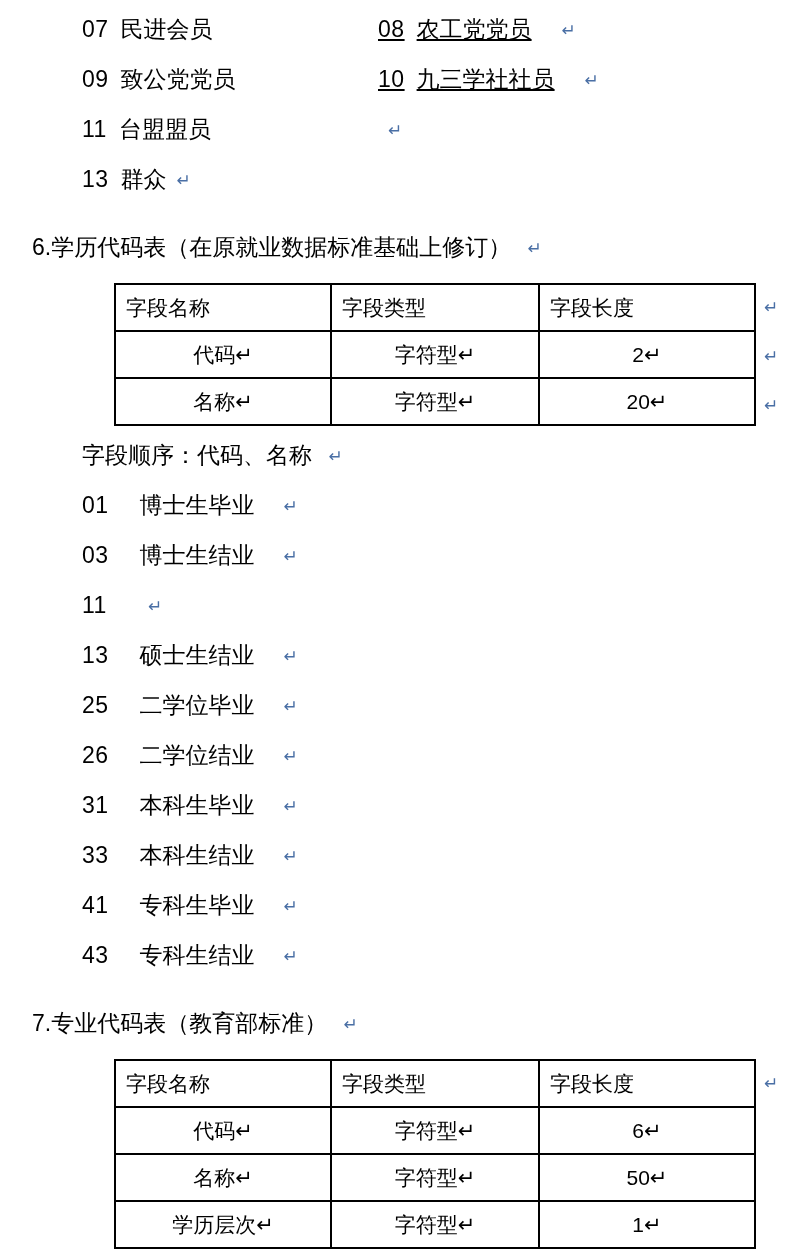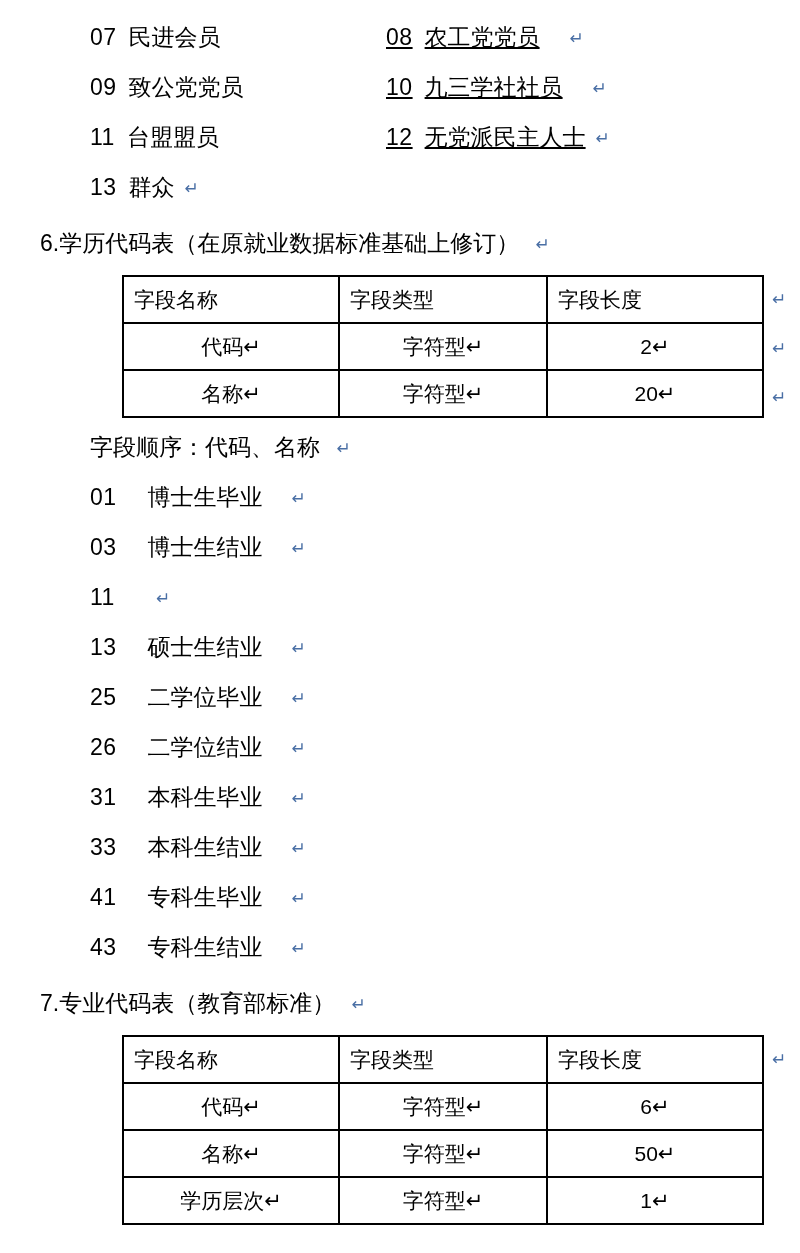--- a/index.html
+++ b/index.html
@@ -12,21 +12,21 @@
     height: 1253px;
     font-family: "Liberation Sans", "DejaVu Sans", sans-serif;
     color: #000000;
     position: relative;
     overflow: hidden;
   }
   .page {
     width: 800px;
     height: 1253px;
     position: relative;
-    padding: 12px;
+    padding: 4px;
     box-sizing: border-box;
   }
 
   
   .code-row {
     display: flex;
     align-items: baseline;
     font-size: 23px;
     line-height: 50px;
     height: 50px;
@@ -54,23 +54,23 @@
     position: relative;
     top: -1px;
   }
   .pilcrow.far {
     margin-left: 30px;
   }
 
   
   .section-heading {
     font-size: 23px;
-    line-height: 38px;
+    line-height: 46px;
     padding-left: 28px;
-    margin-top: 12px;
+    margin-top: 20px;
     margin-bottom: 10px;
     white-space: nowrap;
   }
 
   
   .tbl-wrap {
     padding-left: 110px;
     display: flex;
     align-items: flex-start;
   }
@@ -159,24 +159,20 @@
         <span>九三学社社员</span>
       </span>
       <span class="pilcrow far">↵</span>
     </div>
 
     <div class="code-row">
       <span class="col1">
         <span class="num">11</span>
         <span>台盟盟员</span>
       </span>
-      <span class="col2">
-        <span class="num">12</span>
-        <span>无党派民主人士</span>
-      </span>
       <span class="pilcrow">↵</span>
     </div>
 
     <div class="code-row">
       <span class="col1">
         <span class="num">13</span>
         <span>群众</span>
         <span class="pilcrow">↵</span>
       </span>
     </div>

